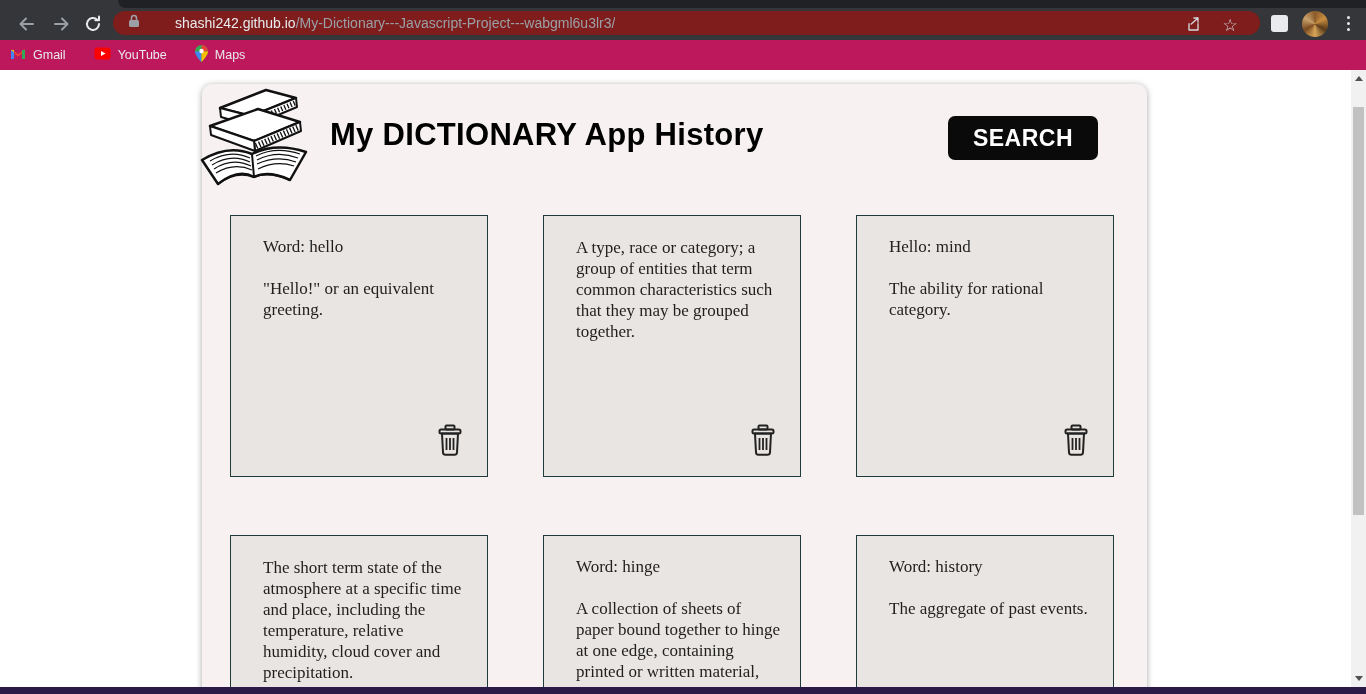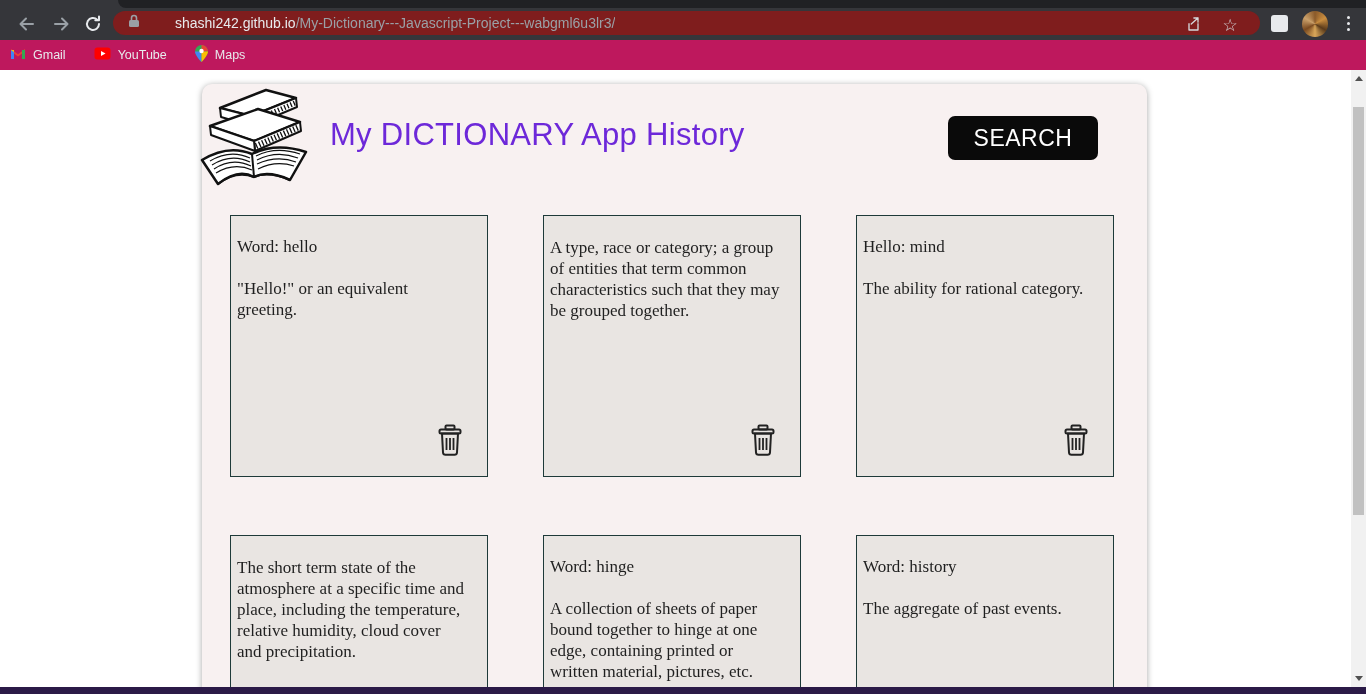--- a/index.html
+++ b/index.html
@@ -28,25 +28,25 @@
   .menu-btn .dot { width:3px; height:3px; border-radius:50%; background:#e8eaed; }
 
   .bookmarks { position:absolute; left:0; top:40px; width:1366px; height:30px; background:#be185d; display:flex; align-items:center; padding-left:6px; gap:20px; }
   .bookmark { display:flex; align-items:center; gap:7px; background:transparent; border:none; cursor:pointer; height:24px; padding:0 4px; border-radius:12px; }
   .bookmark-label { color:#e8eaed; font-size:12.5px; }
 
   
   .page { position:absolute; left:0; top:70px; width:1366px; height:624px; background:#ffffff; }
   .container { position:absolute; left:202px; top:14px; width:945px; height:700px; background:#f8f1f1; border-radius:10px; box-shadow:0 1px 6px rgba(0,0,0,0.35); }
   .books-logo { position:absolute; left:-6px; top:0px; width:116px; height:104px; }
-  .page-title { position:absolute; left:128px; top:33px; font-size:31px; font-weight:400; color:#6d28d9; letter-spacing:0.3px; font-family:"Liberation Sans", sans-serif; }
-  .search-btn { position:absolute; left:746px; top:32px; width:150px; height:44px; background:#0a0a0a; color:#ffffff; border:none; border-radius:7px; font-size:23px; font-weight:400; letter-spacing:0.5px; cursor:pointer; font-family:"Liberation Sans", sans-serif; }
+  .page-title { position:absolute; left:128px; top:33px; font-size:31px; font-weight:700; color:#000000; letter-spacing:0.3px; font-family:"Liberation Sans", sans-serif; }
+  .search-btn { position:absolute; left:746px; top:32px; width:150px; height:44px; background:#0a0a0a; color:#ffffff; border:none; border-radius:7px; font-size:23px; font-weight:700; letter-spacing:0.5px; cursor:pointer; font-family:"Liberation Sans", sans-serif; }
 
   .cards { position:absolute; left:28px; top:131px; display:grid; grid-template-columns:repeat(3,258px); column-gap:55px; row-gap:58px; }
-  .card { position:relative; width:258px; height:262px; background:#e9e5e2; border:1px solid #1e3a39; padding:21px 20px 0 6px; font-family:"Liberation Serif", serif; color:#1f1f1f; }
+  .card { position:relative; width:258px; height:262px; background:#e9e5e2; border:1px solid #1e3a39; padding:21px 20px 0 32px; font-family:"Liberation Serif", serif; color:#1f1f1f; }
   .card .word { font-size:17px; margin-bottom:21px; }
   .card .definition { font-size:17px; line-height:21px; }
   .trash-btn { position:absolute; right:22px; bottom:16px; width:30px; height:36px; background:transparent; border:none; cursor:pointer; padding:0; }
 
   
   .scrollbar { position:absolute; right:0; top:70px; width:15px; height:624px; background:#f1f1f1; }
   .sb-up, .sb-down { position:absolute; left:0; width:15px; height:17px; background:#f1f1f1; border:none; cursor:pointer; display:flex; align-items:center; justify-content:center; }
   .sb-up { top:0; } .sb-down { bottom:7px; }
   .tri-up { width:0; height:0; border-left:4px solid transparent; border-right:4px solid transparent; border-bottom:5px solid #505050; }
   .tri-down { width:0; height:0; border-left:4px solid transparent; border-right:4px solid transparent; border-top:5px solid #505050; }

